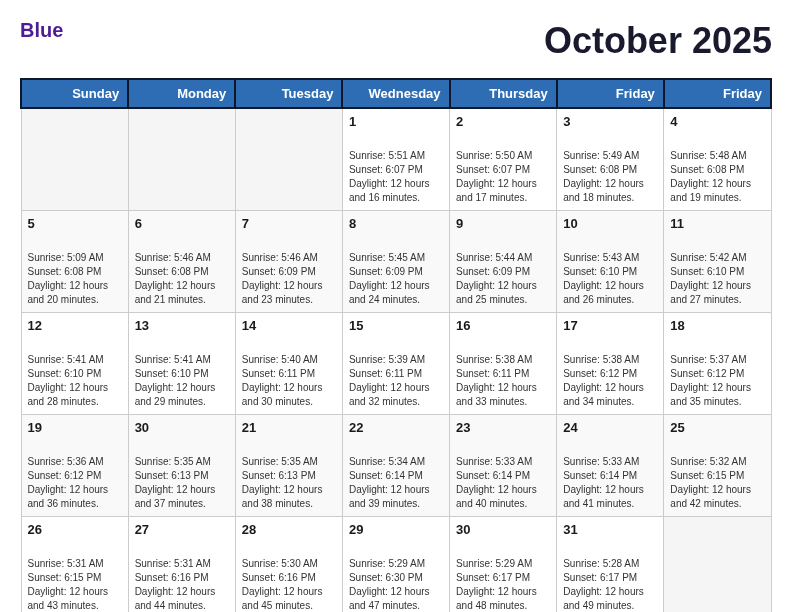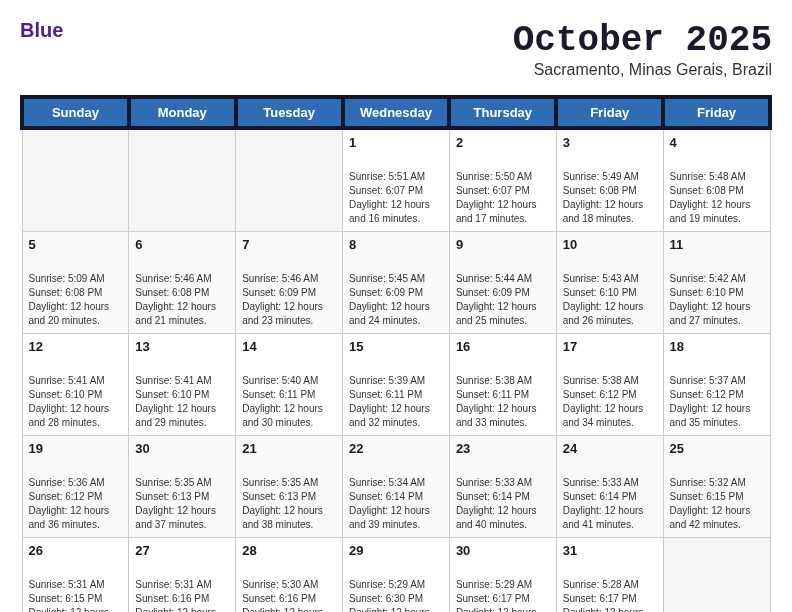--- a/index.html
+++ b/index.html
@@ -27,38 +27,37 @@
       color: #1a3a5c;
       line-height: 1;
     }
     .title-section {
       text-align: right;
     }
     .month-title {
       font-size: 36px;
       font-weight: bold;
       color: #1a1a2e;
-      font-family: Liberation Mono, monospace;
     }
     .location-title {
       font-size: 16px;
       color: #333;
     }
     .calendar-table {
       width: 100%;
       border-collapse: collapse;
       border: 1px solid #ccc;
     }
     .calendar-table th {
       background-color: #2e6db4;
       color: #fff;
-      text-align: center;
+      text-align: right;
       padding: 6px 8px;
       font-size: 13px;
-      border: 4px solid #0f172a;
+      border: 2px solid #0f172a;
     }
     .calendar-table td {
       vertical-align: top;
       border: 1px solid #ccc;
       padding: 5px 6px;
       width: calc(100% / 7);
       height: 85px;
       background: #fff;
     }
     .calendar-table tr:nth-child(even) td {
@@ -83,21 +82,20 @@
   </style>
 </head>
 <body>
 
 <div class="header-section">
   <div class="logo">
     <span class="logo-text" style="color:#4c1d95; font-size:20px;">Blue</span>
   </div>
   <div class="title-section">
     <div class="month-title">October 2025</div>
-    <div class="location-title">Sacramento, Minas Gerais, Brazil</div>
   </div>
 </div>
 
 <table class="calendar-table">
   <thead>
     <tr>
     <th>Sunday</th>
         <th>Monday</th>
         <th>Tuesday</th>
         <th>Wednesday</th>

